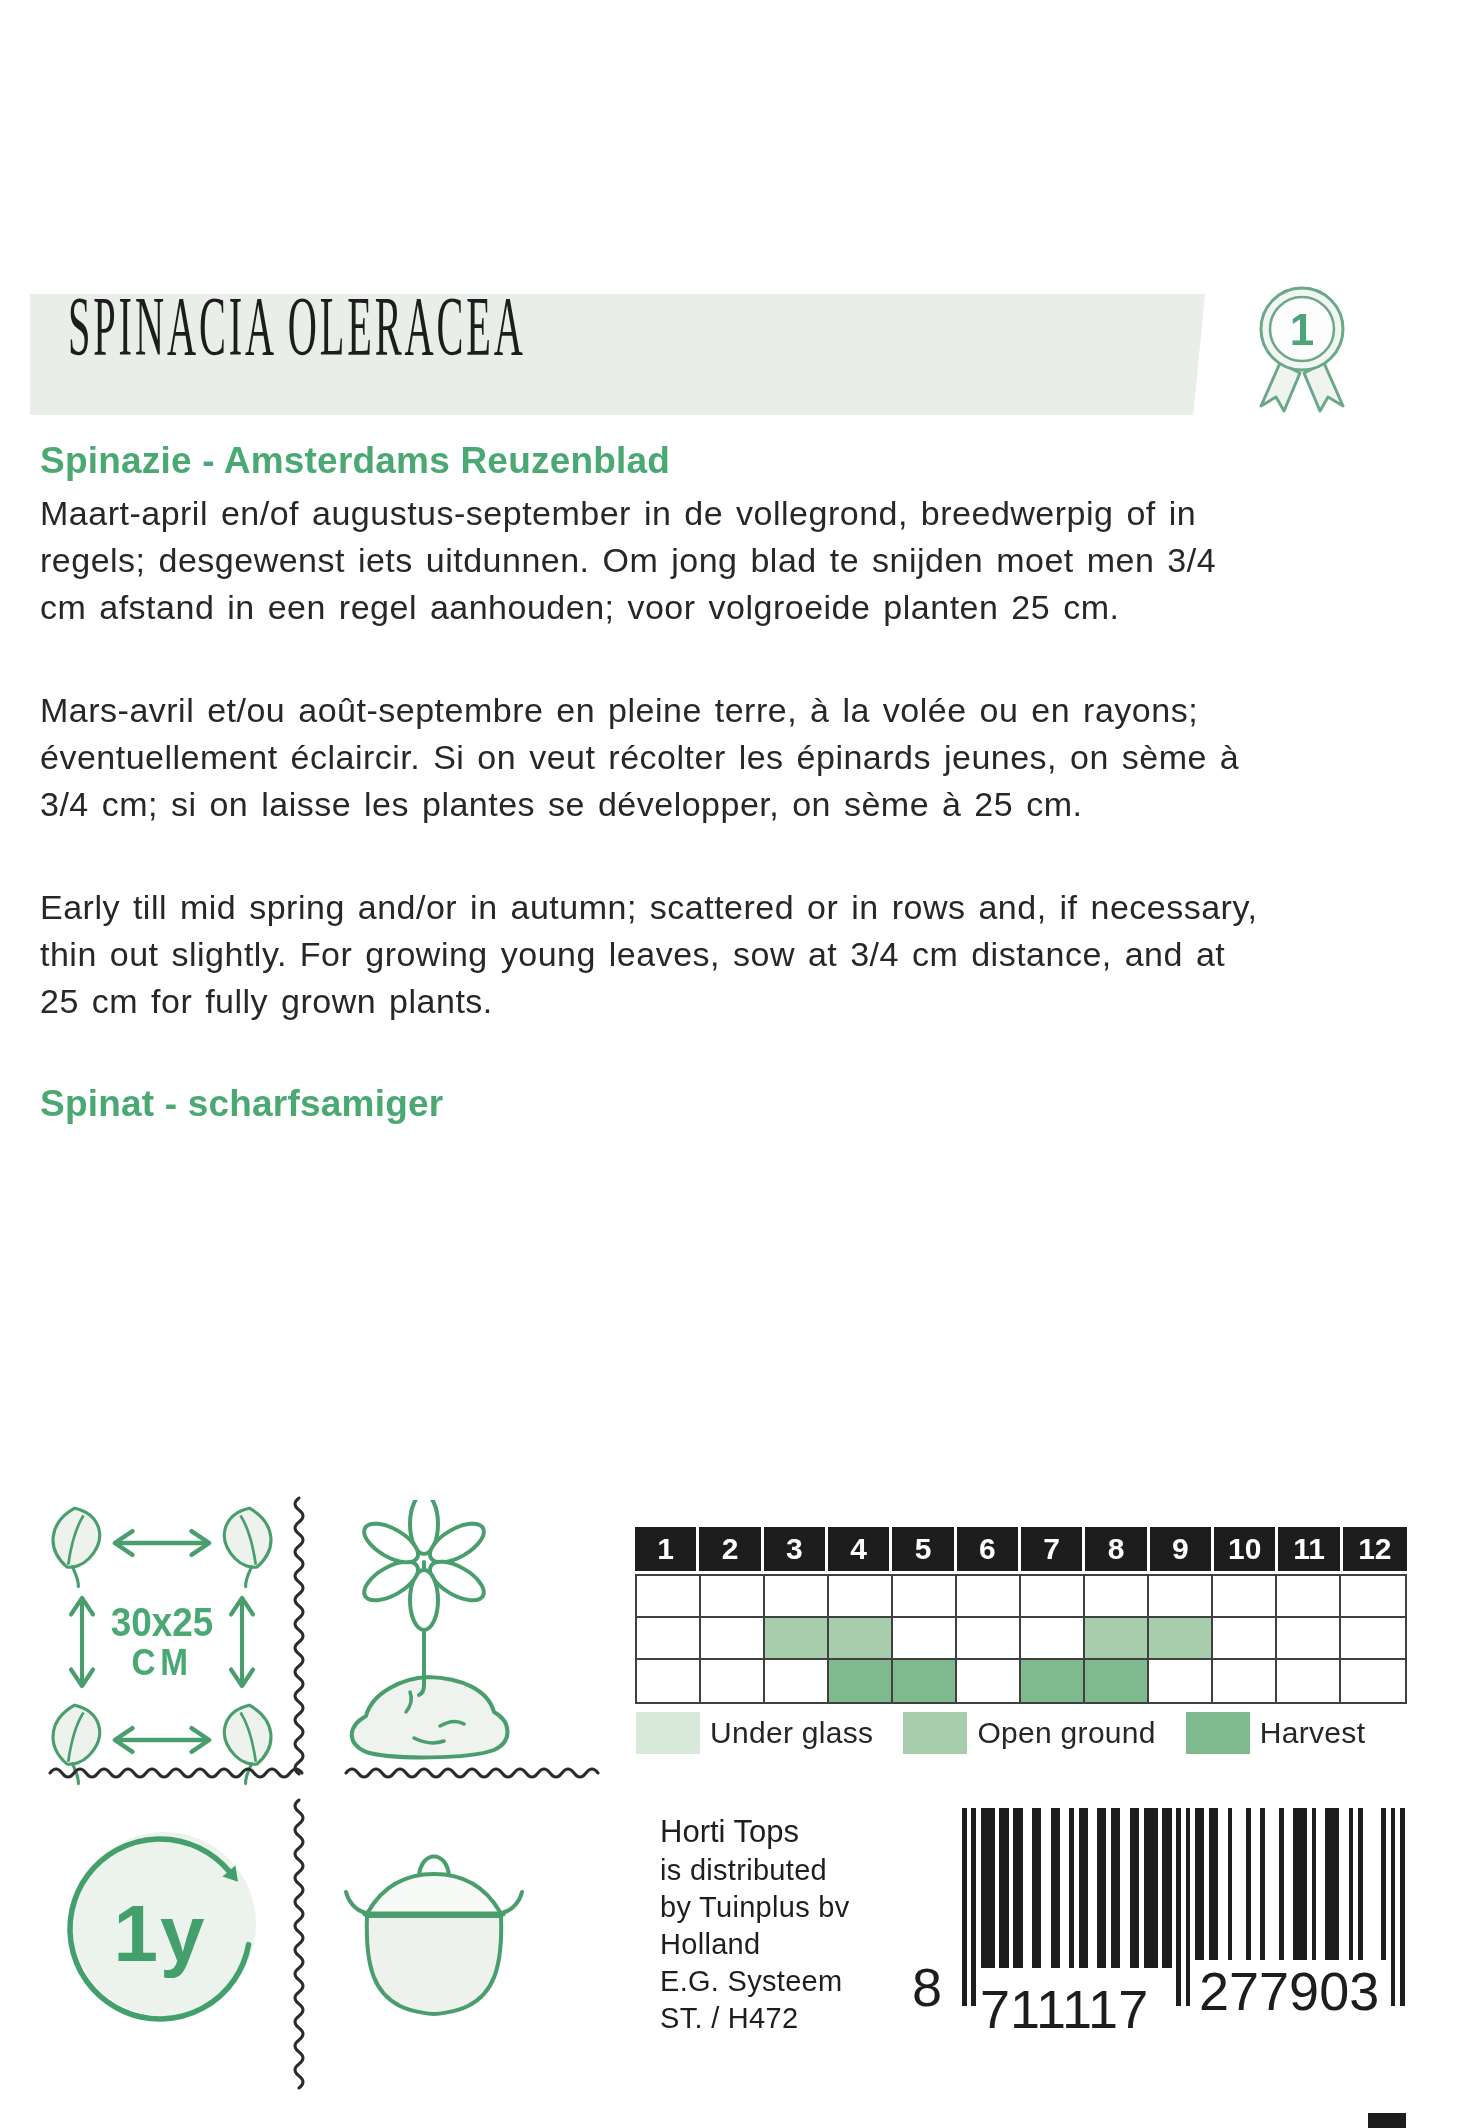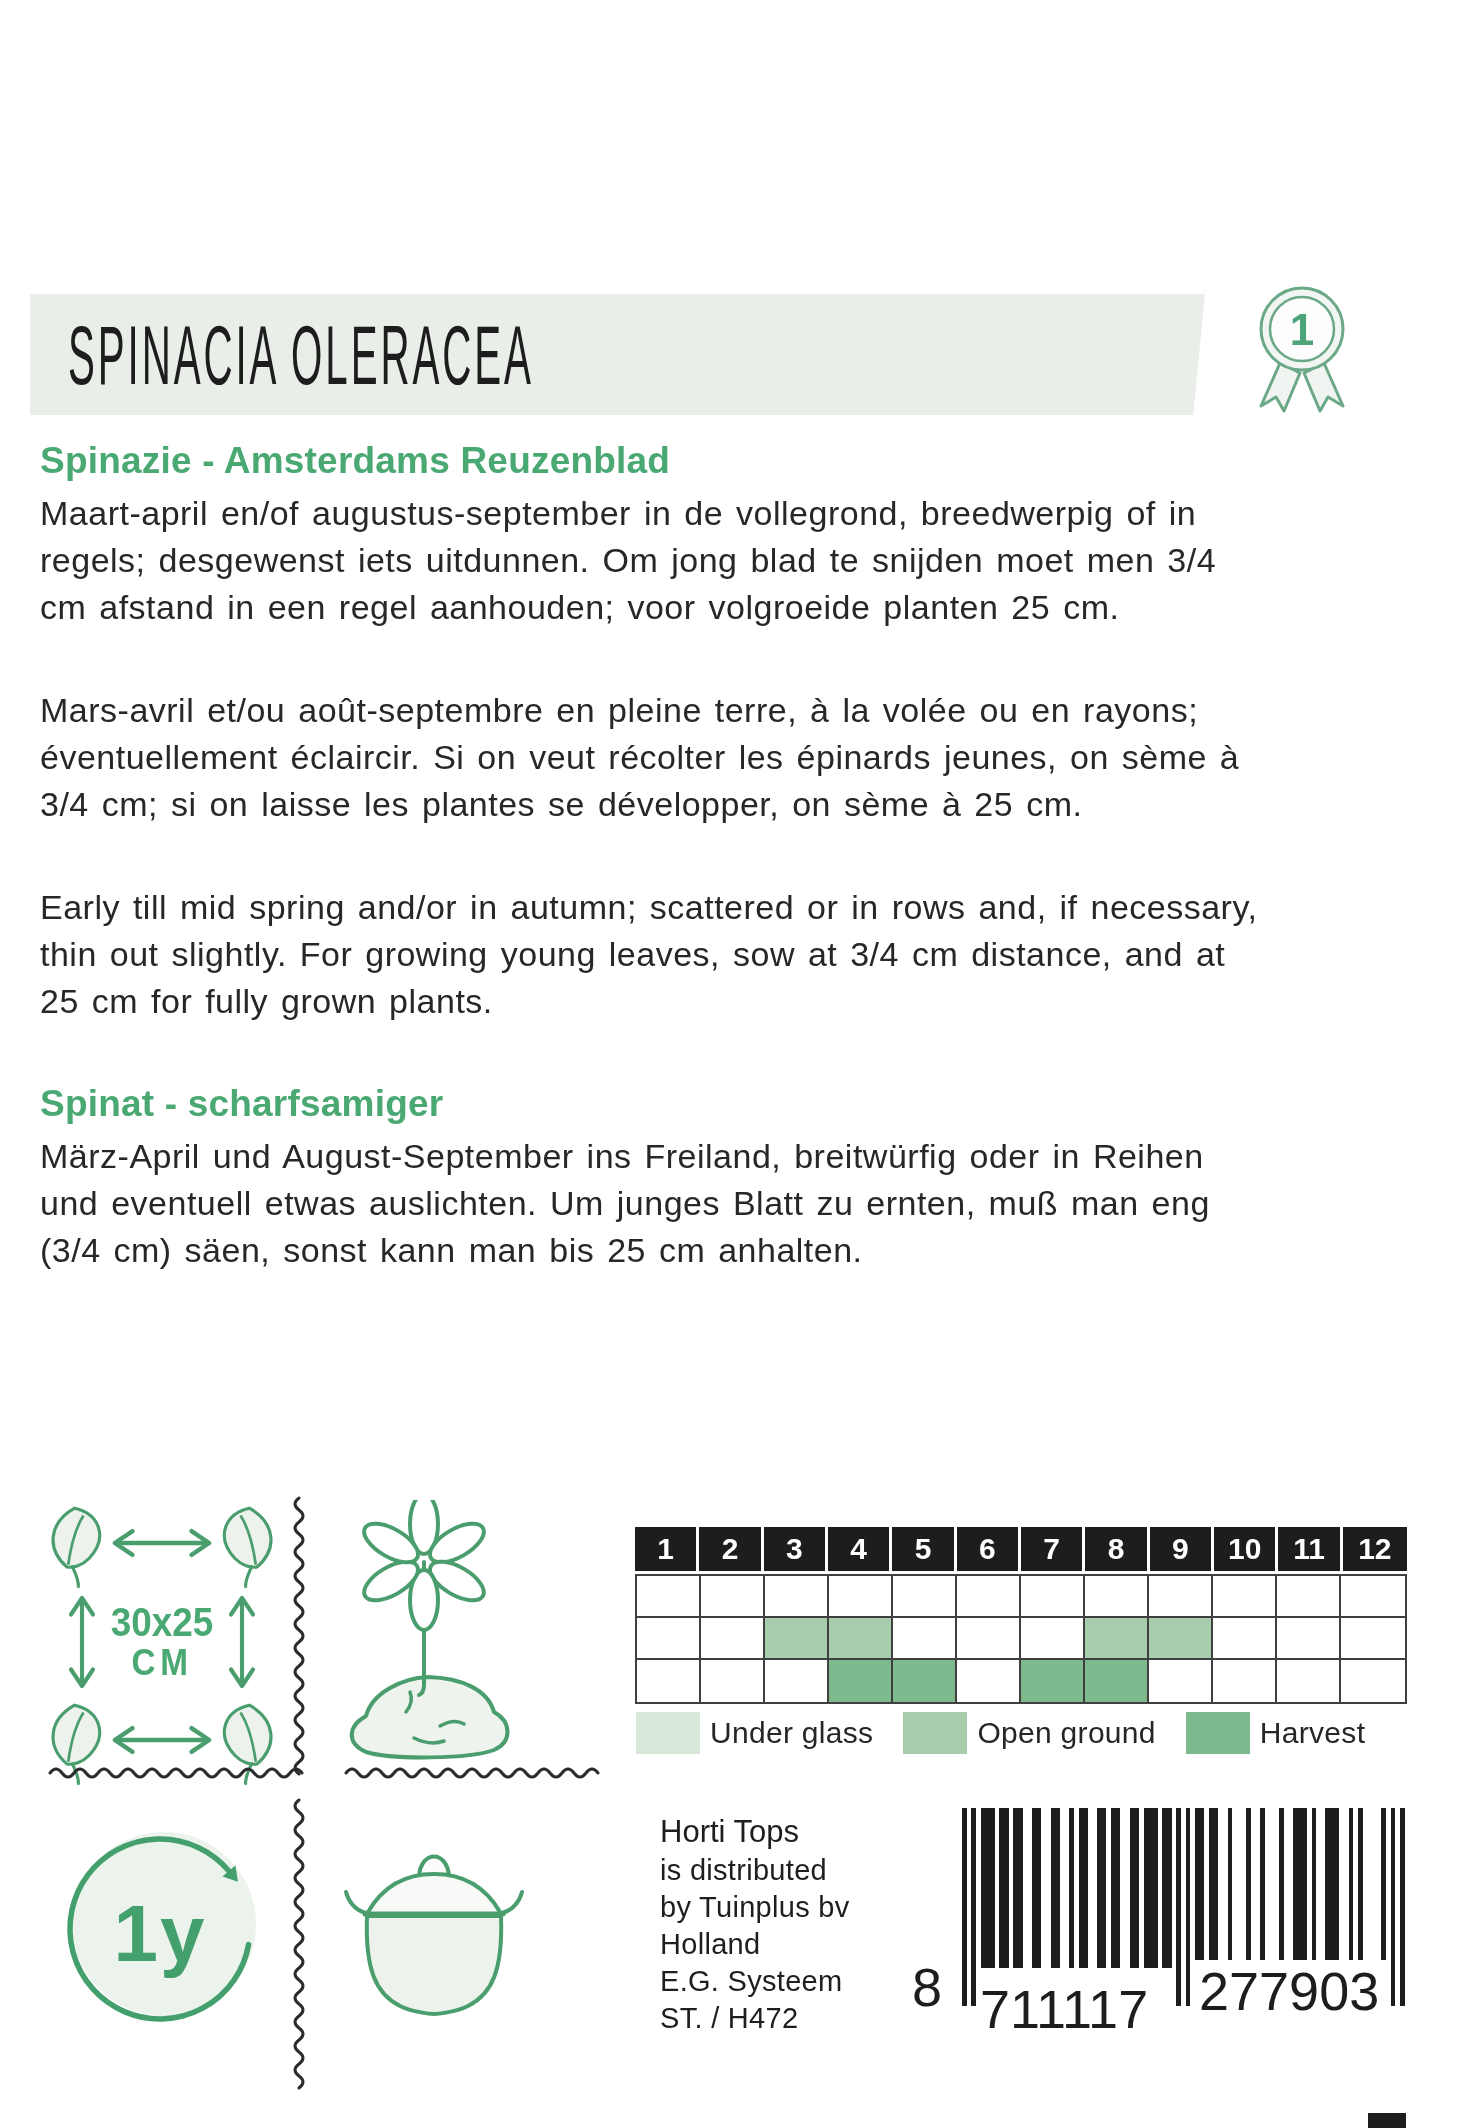--- a/index.html
+++ b/index.html
@@ -3,21 +3,21 @@
 <meta charset="utf-8">
 <style>
   html,body{margin:0;padding:0;background:#ffffff;}
   .page{position:relative;width:1460px;height:2128px;background:#ffffff;overflow:hidden;
         font-family:"Liberation Sans", sans-serif;color:#282828;}
   .abs{position:absolute;}
 
   
   .banner{position:absolute;left:30px;top:294px;width:1175px;height:121px;background:#e9eee9;
           clip-path:polygon(0 0,100% 0,99% 100%,0 100%);}
-  .banner-inner{position:absolute;inset:0;display:flex;align-items:center;padding-left:38px;}
+  .banner-inner{position:absolute;inset:0;display:flex;align-items:flex-start;padding-left:38px;font-family:Liberation Serif, serif;}
   .banner-title{display:inline-block;transform:scale(0.72,1.5);transform-origin:left center;
                 font-size:56px;letter-spacing:4px;color:#1d1d1d;font-weight:400;white-space:nowrap;}
 
   
   .sections{position:absolute;left:40px;top:438px;width:1400px;}
   .sections section{margin:0 0 56px 0;}
   .sections h2{margin:0 0 6px 0;font-size:37px;line-height:46px;font-weight:700;color:#4aa873;letter-spacing:0.2px;}
   .sections p{margin:0;font-size:34px;line-height:47px;color:#272727;letter-spacing:0.5px;word-spacing:3px;white-space:pre-line;}
 
   
@@ -95,23 +95,20 @@
 éventuellement éclaircir. Si on veut récolter les épinards jeunes, on sème à
 3/4 cm; si on laisse les plantes se développer, on sème à 25 cm.</p>
     </section>
     <section>
       <p>Early till mid spring and/or in autumn; scattered or in rows and, if necessary,
 thin out slightly. For growing young leaves, sow at 3/4 cm distance, and at
 25 cm for fully grown plants.</p>
     </section>
     <section>
       <h2>Spinat - scharfsamiger</h2>
-      <p>März-April und August-September ins Freiland, breitwürfig oder in Reihen
-und eventuell etwas auslichten. Um junges Blatt zu ernten, muß man eng
-(3/4 cm) säen, sonst kann man bis 25 cm anhalten.</p>
     </section>
   </div>
 
   <div class="quad-spacing">
     <svg width="72" height="88" viewBox="0 0 80 95" style="transform:rotate(-12deg);">
       <path d="M18,70 C0,46 8,18 40,8 C66,20 70,48 44,66 C35,72 25,73 18,70 Z" fill="#edf2ed" stroke="#4a9e6e" stroke-width="3.5"></path>
       <path d="M20,68 C28,46 36,30 48,18" fill="none" stroke="#4a9e6e" stroke-width="3"></path>
       <path d="M24,71 C26,80 28,86 26,94" fill="none" stroke="#4a9e6e" stroke-width="3.5" stroke-linecap="round"></path>
     </svg>
     <svg width="118" height="36" viewBox="0 0 120 36">

